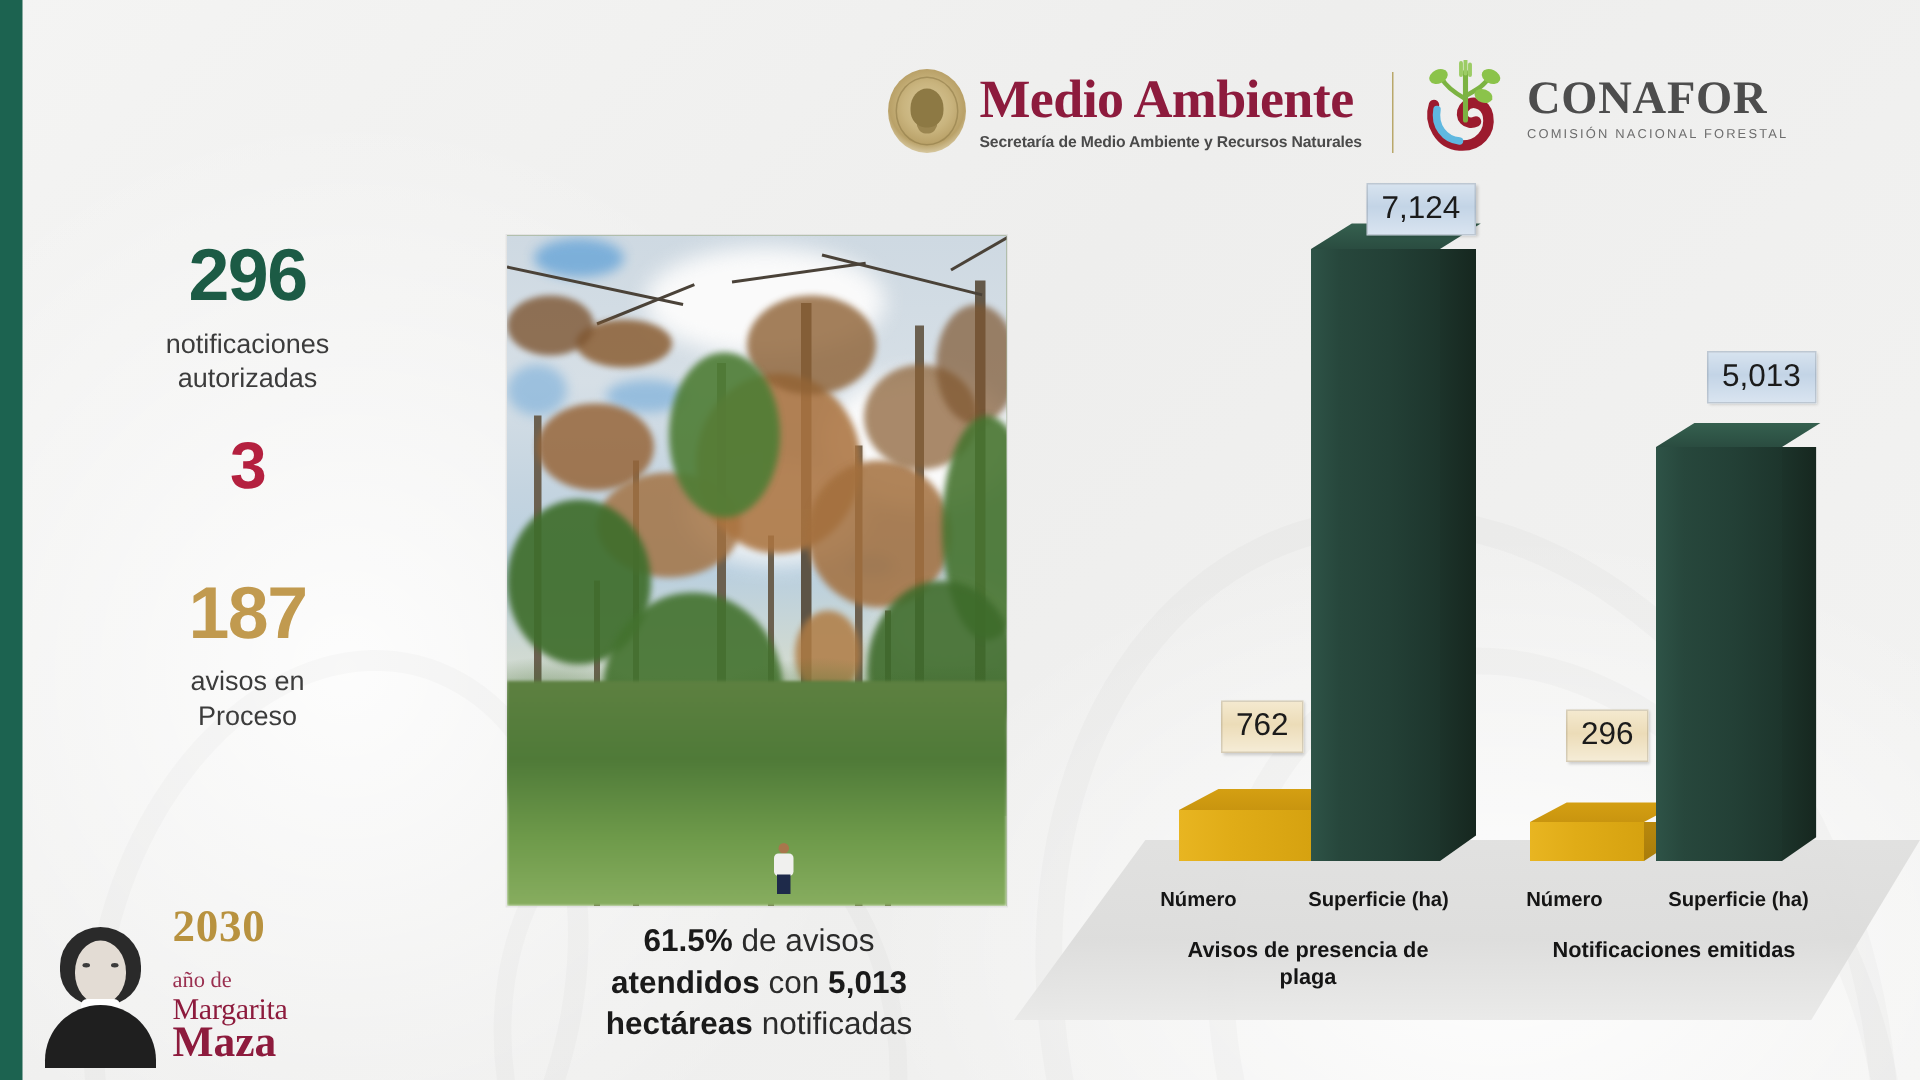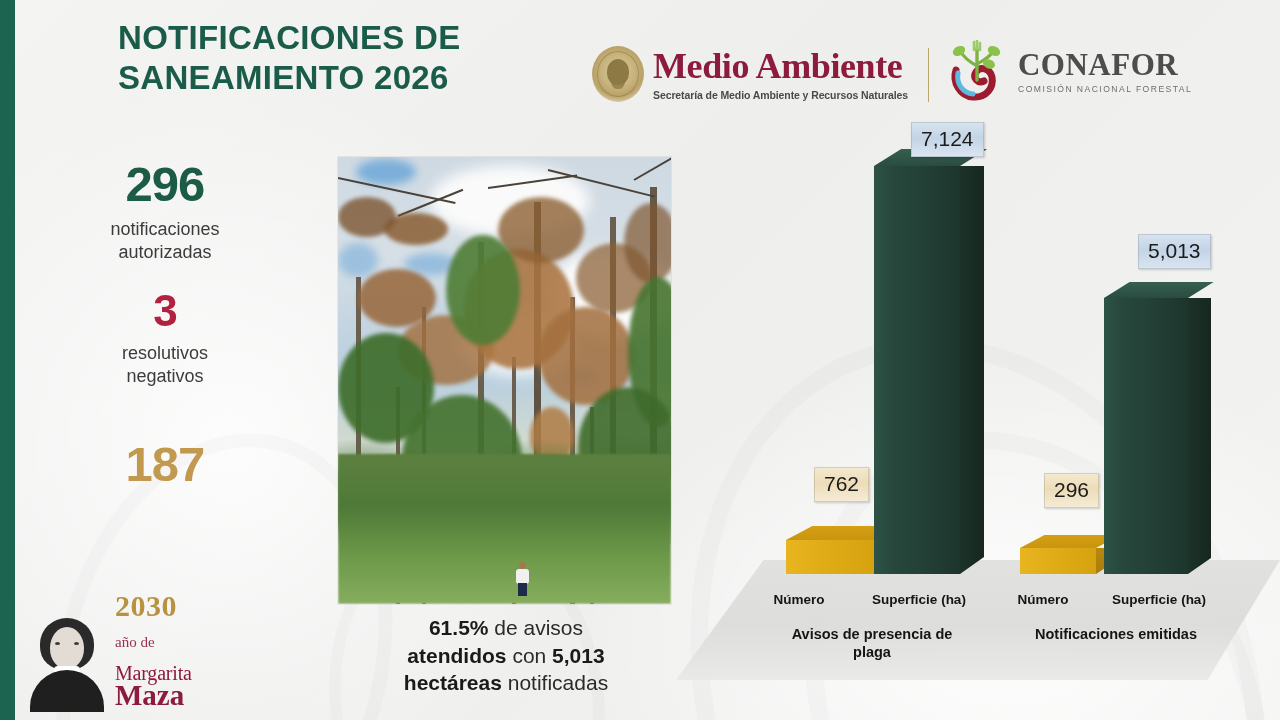--- a/index.html
+++ b/index.html
@@ -120,21 +120,21 @@
   }
   #maza-text{margin-left:9px;padding-bottom:2px;line-height:1;}
   #mz-year{
     font-family:"Liberation Serif", serif;font-size:30px;font-weight:bold;
     color:#b8923f;letter-spacing:.5px;
   }
   #mz-de{
     font-family:"Liberation Serif", serif;font-size:15px;color:#9a3050;margin-top:14px;
   }
   #mz-name{
-    font-family:"Liberation Serif", serif;font-size:20px;color:#8d1b3d;margin-top:13px;letter-spacing:-.2px;
+    font-family:"Liberation Serif", serif;font-size:20px;color:#8d1b3d;margin-top:1px;letter-spacing:-.2px;
   }
   #mz-last{
     font-family:"Liberation Serif", serif;font-size:29px;font-weight:bold;color:#8d1b3d;margin-top:-2px;
   }
 
   
   #photo{
     position:absolute;left:338px;top:157px;width:333px;height:447px;z-index:5;
     background:#6f8a55;overflow:hidden;box-shadow:0 0 0 1px rgba(0,0,0,.06);
   }
@@ -212,21 +212,20 @@
 
 <div id="page">
 
   <div class="wm wm1"></div>
   <div class="wm wm2"></div>
   <div class="wm wm3"></div>
   <div class="wm wm4"></div>
 
   <div id="leftstripe"></div>
 
-  <div id="title">NOTIFICACIONES DE SANEAMIENTO 2026</div>
 
   <div id="logos">
 
     <div id="semarnat">
       <div class="eagle"></div>
       <div id="ma-text">
         <div id="ma-main">Medio Ambiente</div>
         <div id="ma-sub">Secretaría de Medio Ambiente y Recursos Naturales</div>
       </div>
     </div>
@@ -252,23 +251,23 @@
         <div id="cf-sub">COMISIÓN NACIONAL FORESTAL</div>
       </div>
     </div>
   </div>
 
   <div id="stats">
     <div class="big green">296</div>
     <div class="cap">notificaciones<br>autorizadas</div>
     <div class="sp1"></div>
     <div class="big red">3</div>
-    <div class="cap">resolutivos<br>negativos</div>
     <div class="sp2"></div>
     <div class="big gold">187</div>
+    <div class="cap">avisos en<br>Proceso</div>
   </div>
 
   <div id="maza">
     <div class="portrait">
       <div class="p-hair"></div>
         <div class="p-face"></div>
         <div class="p-eyes"></div>
       <div class="p-collar"></div>
         <div class="p-body"></div>
     </div>

